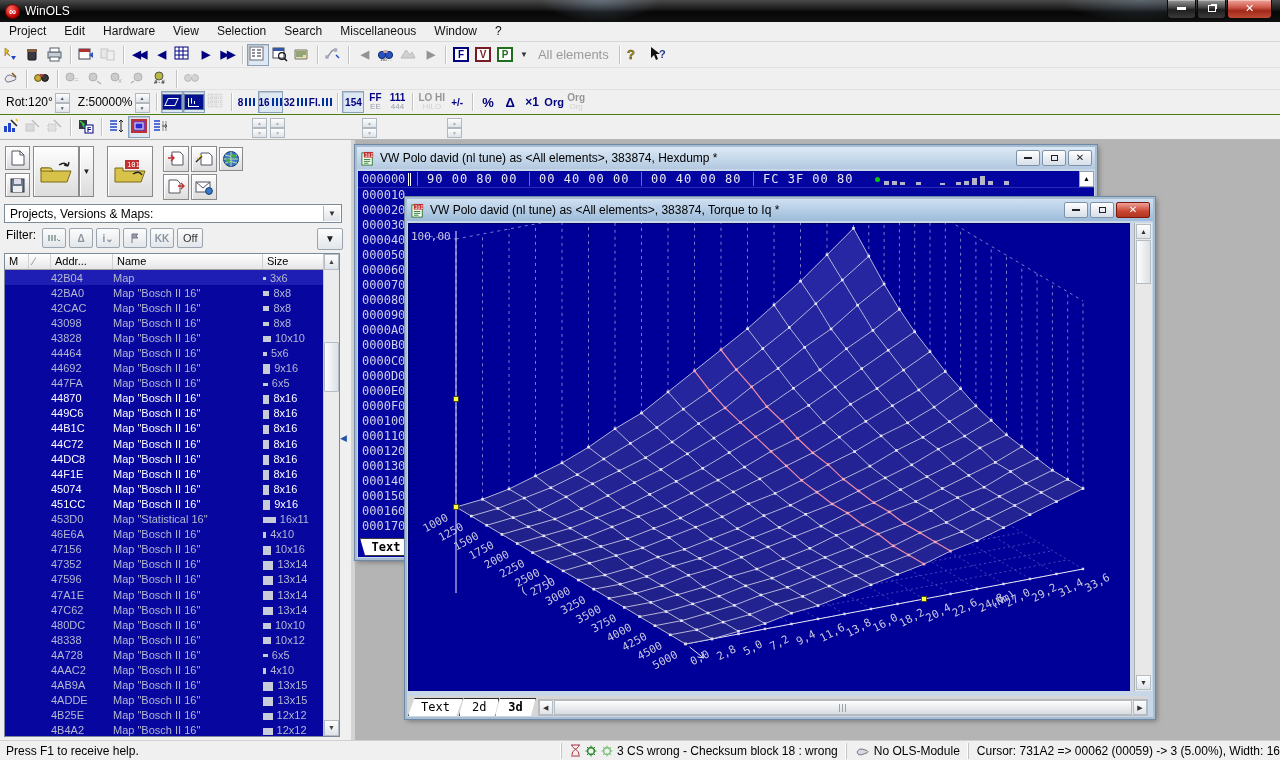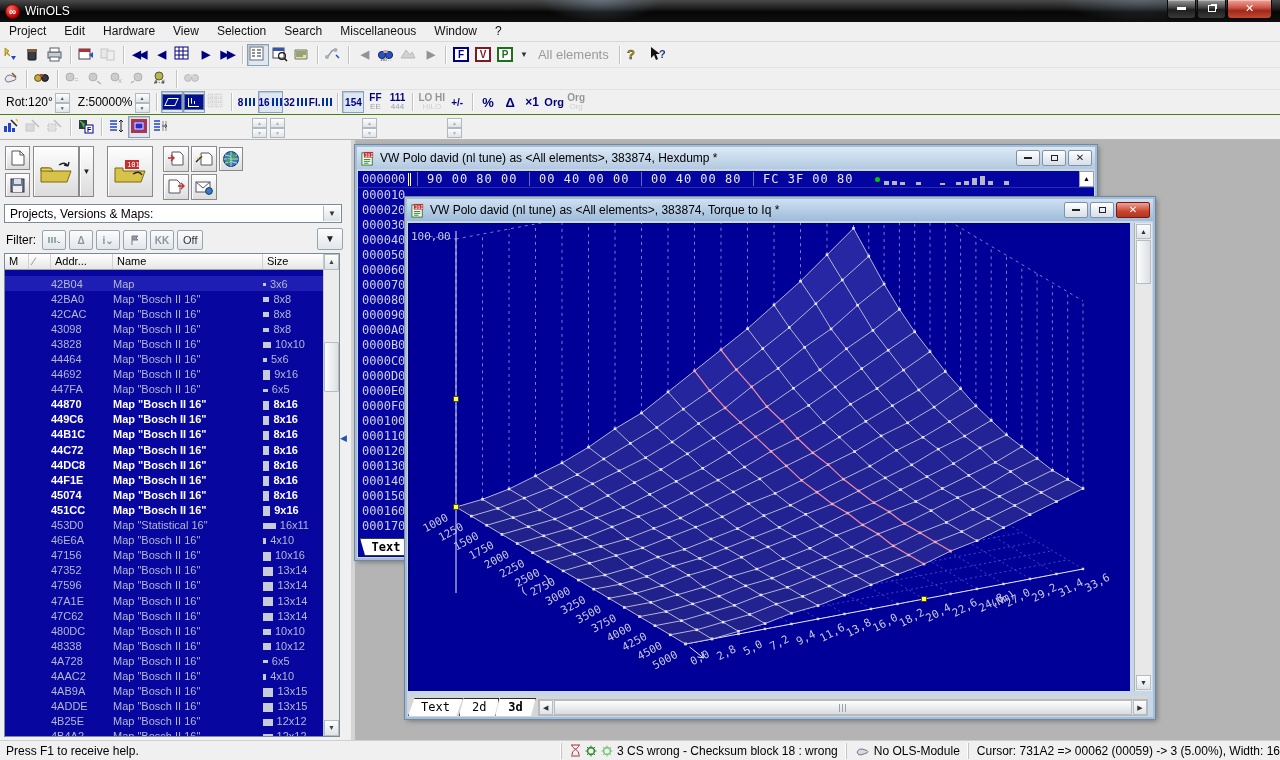--- a/index.html
+++ b/index.html
@@ -68,38 +68,38 @@
   .ic { width:18px; height:18px; display:flex; align-items:center; justify-content:center; flex:none; }
 
   
   .leftpanel { position:absolute; left:0; top:140px; width:351px; height:600px; background:#f0f0f0; }
   .bigbtn { position:absolute; border:1px solid #8a8a8a; background:linear-gradient(#fefefe,#dcdcdc);
     box-shadow:inset 1px 1px 0 #fff; display:flex; align-items:center; justify-content:center; }
   .combo { position:absolute; left:4px; top:64px; width:338px; height:19px; background:#fff;
     border:1px solid #7a8a99; display:flex; align-items:center; padding-left:5px; color:#000; }
   .combo .cbtn { position:absolute; right:1px; top:1px; bottom:1px; width:17px;
     background:linear-gradient(#fdfdfd,#dfe3e8); border-left:1px solid #b0b8c0; text-align:center; font-size:8px; line-height:16px; color:#333; }
-  .filterrow { position:absolute; left:0; top:88px; width:351px; height:24px; display:flex; align-items:center; }
+  .filterrow { position:absolute; left:0; top:88px; width:351px; height:24px; display:flex; align-items:flex-start; }
   .fbtn { height:20px; min-width:24px; border:1px solid #9aa4ae; border-radius:2px;
     background:linear-gradient(#fcfcfc,#e2e6ea); margin-right:3px; display:flex; align-items:center; justify-content:center;
     font-size:10px; color:#8a94a0; font-weight:bold; }
   .fbtn.txt { color:#333; font-weight:normal; font-size:11px; padding:0 5px; }
   .bigdrop { position:absolute; right:8px; top:0; width:26px; height:22px; border:1px solid #9aa4ae; border-radius:2px;
     background:linear-gradient(#fcfcfc,#e2e6ea); text-align:center; font-size:10px; line-height:20px; color:#222; }
 
   .maptable { position:absolute; left:4px; top:113px; width:336px; height:484px; border:1px solid #7a8a99; background:#0707a0; }
   .mt-head { position:absolute; left:0; top:0; right:16px; height:16px; background:linear-gradient(#ffffff,#e6e6e6);
     border-bottom:1px solid #a0a0a0; display:grid; grid-template-columns:24px 22px 62px 1fr 60px; align-items:center;
     color:#000; font-size:11px; }
   .mt-head span { padding-left:4px; border-right:1px solid #d0d0d0; height:100%; line-height:15px; }
-  .mt-body { position:absolute; left:0; top:16px; right:16px; bottom:0; overflow:hidden;margin-top:6px; }
+  .mt-body { position:absolute; left:0; top:16px; right:16px; bottom:0; overflow:hidden; }
   .mt-row { display:grid; grid-template-columns:24px 22px 62px 1fr 60px; height:15.1px; align-items:center;
     color:#b4b8d0; font-size:11px; white-space:nowrap; }
   .mt-row.sel { background:#1e1eb4; }
-  .mt-row.b { color:#ffffff; font-weight:bold; }
+  .mt-row.b { color:#ffffff; font-weight:normal; }
   .mt-row .szicon { display:inline-block; background:#c8ccd8; margin-right:4px; vertical-align:middle; }
   .vsb { position:absolute; right:0; top:0; width:16px; bottom:0; background:#ececec; border-left:1px solid #c8c8c8; }
   .vsb .arr { position:absolute; left:0; width:15px; height:16px; background:linear-gradient(#fdfdfd,#dfe3e8);
     border:1px solid #b4bcc4; font-size:7px; text-align:center; line-height:14px; color:#444; }
   .vsb .thumb { position:absolute; left:0; width:15px; background:linear-gradient(90deg,#fdfdfd,#dce0e4);
     border:1px solid #b4bcc4; border-radius:1px; }
   .splitter { position:absolute; left:351px; top:140px; width:4px; height:600px; background:#d4d4d4; }
   .split-arr { position:absolute; left:340px; top:425px; width:10px; height:26px; color:#2255aa; font-size:9px; line-height:26px; }
 
   

